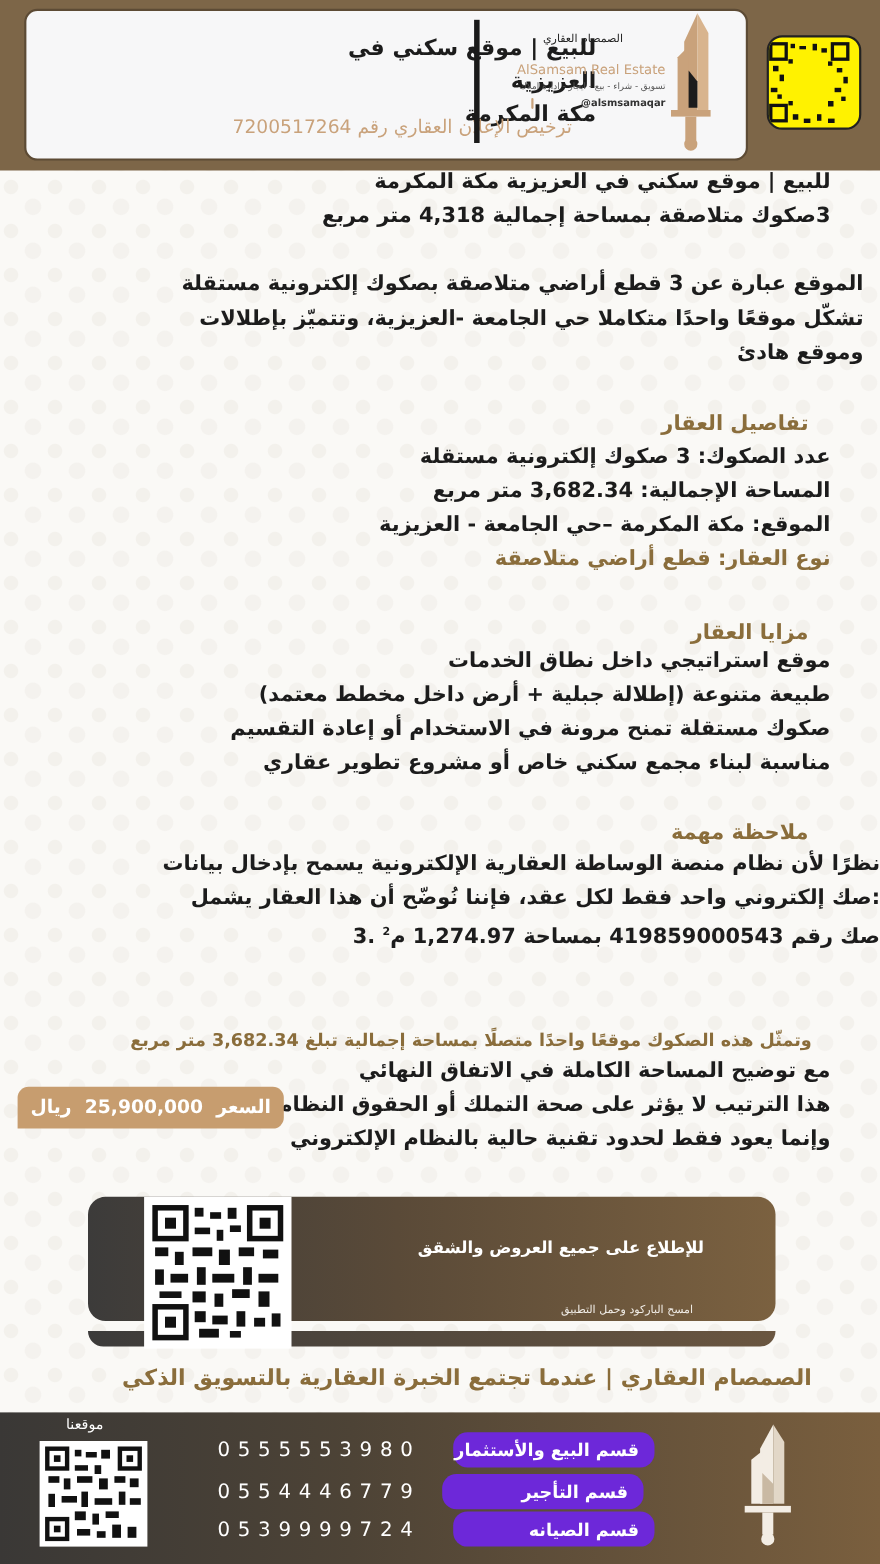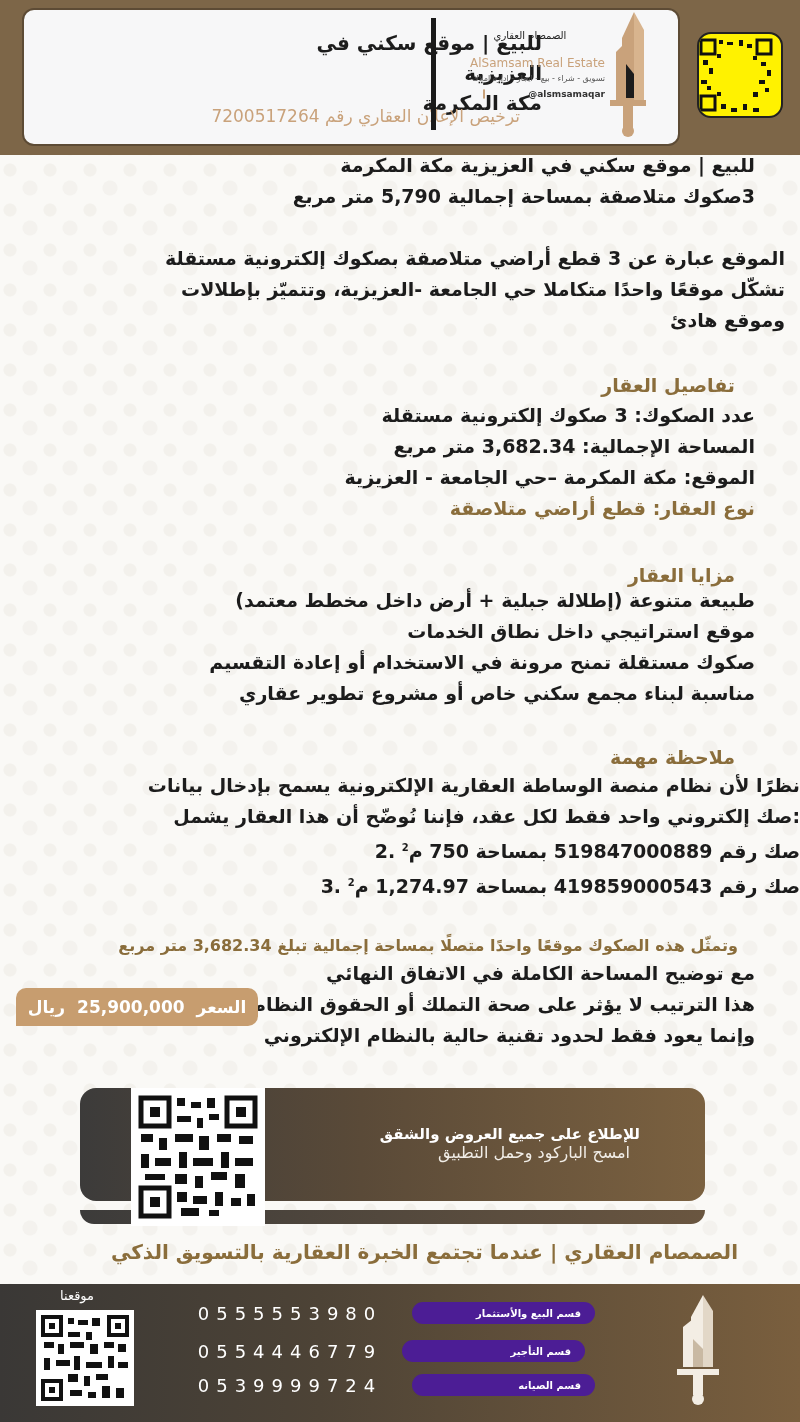--- a/index.html
+++ b/index.html
@@ -80,39 +80,39 @@
   .app-banner-stripe {
     position: absolute; left: 80px; top: 1210px; width: 625px; height: 14px;
     border-radius: 0 0 16px 16px;
     background: linear-gradient(90deg, #3c3b3a 0%, #6a5640 100%);
   }
   .app-qr {
     position: absolute; left: 131px; top: 1088px; width: 134px; height: 138px;
     background: #fff;
   }
   .app-title { position: absolute; right: 160px; top: 1125px; font-size: 15px; font-weight: bold; color: #fff; white-space: nowrap; }
-  .app-sub { position: absolute; right: 170px; top: 1143px; font-size: 16px; color: #f1ede7; white-space: nowrap; }
+  .app-sub { position: absolute; right: 170px; top: 1186px; font-size: 10px; color: #f1ede7; white-space: nowrap; }
 
   .slogan {
     position: absolute; right: 62px; top: 1240px; font-size: 20px; font-weight: bold;
     color: #8a6d3b; white-space: nowrap;
   }
 
   
   .footer {
     position: absolute; left: 0; top: 1284px; width: 800px; height: 138px;
     background: linear-gradient(90deg, #3a3836 0%, #4d4336 40%, #7a5f3e 100%);
   }
   .footer-site-label { position: absolute; left: 60px; top: 1288px; font-size: 13px; color: #fff; }
   .footer-qr { position: absolute; left: 36px; top: 1310px; width: 98px; height: 96px; background: #fff; }
   .dept-row { position: absolute; left: 190px; display: flex; align-items: center; direction: ltr; gap: 22px; }
   .dept-phone { font-size: 18px; color: #fff; letter-spacing: 7px; width: 200px; font-family: "DejaVu Sans", sans-serif; text-align: center; }
   .dept-pill {
-    width: 183px; height: 22px; border-radius: 13px; background: #4c1d95;
-    color: #fff; font-weight: bold; font-size: 10px; direction: rtl;
+    width: 183px; height: 32px; border-radius: 13px; background: #6d28d9;
+    color: #fff; font-weight: bold; font-size: 16px; direction: rtl;
     display: flex; align-items: center; padding-right: 14px;
   }
   .footer-logo { position: absolute; left: 673px; top: 1293px; width: 50px; height: 115px; }
 </style>
 </head>
 <body>
 
 <div class="header"></div>
 <div class="header-card"></div>
 <div class="header-title">
@@ -173,21 +173,21 @@
         <rect x="22" y="58" width="4" height="4"></rect>
         <rect x="58" y="58" width="5" height="5"></rect>
     </g>
   </svg>
 </div>
 
 <div class="block" style="top:150px; right:45px;">
   <div class="line">للبيع | موقع سكني في العزيزية  مكة المكرمة</div>
 </div>
 <div class="block" style="top:181px; right:45px;">
-  <div class="line">3صكوك متلاصقة بمساحة إجمالية 5,790 متر مربع</div>
+  <div class="line">3صكوك متلاصقة بمساحة إجمالية 4,318 متر مربع</div>
 </div>
 <div class="block" style="top:243px; right:15px;">
   <div class="line">الموقع عبارة عن 3 قطع أراضي متلاصقة بصكوك إلكترونية مستقلة</div>
   <div class="line">تشكّل موقعًا واحدًا متكاملا حي الجامعة -العزيزية، وتتميّز بإطلالات</div>
   <div class="line">وموقع هادئ</div>
 </div>
 
 <div class="block" style="top:370px; right:65px;">
   <div class="section-title">تفاصيل العقار</div>
 </div>
@@ -195,33 +195,32 @@
   <div class="line">عدد الصكوك: 3 صكوك إلكترونية مستقلة</div>
   <div class="line">المساحة الإجمالية: 3,682.34 متر مربع</div>
   <div class="line">الموقع: مكة المكرمة –حي الجامعة - العزيزية</div>
   <div class="line gold">نوع العقار: قطع أراضي متلاصقة</div>
 </div>
 
 <div class="block" style="top:560px; right:65px;">
   <div class="section-title">مزايا العقار</div>
 </div>
 <div class="block" style="top:585px; right:45px;">
+  <div class="line">موقع استراتيجي داخل نطاق الخدمات</div>
   <div class="line">طبيعة متنوعة (إطلالة جبلية + أرض داخل مخطط معتمد)</div>
-  <div class="line">موقع استراتيجي داخل نطاق الخدمات</div>
   <div class="line">صكوك مستقلة تمنح مرونة في الاستخدام أو إعادة التقسيم</div>
   <div class="line">مناسبة لبناء مجمع سكني خاص أو مشروع تطوير عقاري</div>
 </div>
 
 <div class="block" style="top:742px; right:65px;">
   <div class="section-title">ملاحظة مهمة</div>
 </div>
 <div class="block" style="top:770px; right:0px;">
   <div class="line">نظرًا لأن نظام منصة الوساطة العقارية الإلكترونية يسمح بإدخال بيانات</div>
   <div class="line">:صك إلكتروني واحد فقط لكل عقد، فإننا نُوضّح أن هذا العقار يشمل</div>
-  <div class="line"><span>صك رقم 519847000889 بمساحة 750 م</span><sup>2</sup> <span>.2</span></div>
   <div class="line"><span>صك رقم 419859000543 بمساحة 1,274.97 م</span><sup>2</sup> <span>.3</span></div>
 </div>
 <div class="block" style="top:930px; right:62px;">
   <div class="line gold" style="font-size:16px;">وتمثّل هذه الصكوك موقعًا واحدًا متصلًا بمساحة إجمالية تبلغ 3,682.34 متر مربع</div>
 </div>
 <div class="block" style="top:958px; right:45px;">
   <div class="line">مع توضيح المساحة الكاملة في الاتفاق النهائي</div>
   <div class="line">هذا الترتيب لا يؤثر على صحة التملك أو الحقوق النظامية للمشتري</div>
   <div class="line">وإنما يعود فقط لحدود تقنية حالية بالنظام الإلكتروني</div>
 </div>

